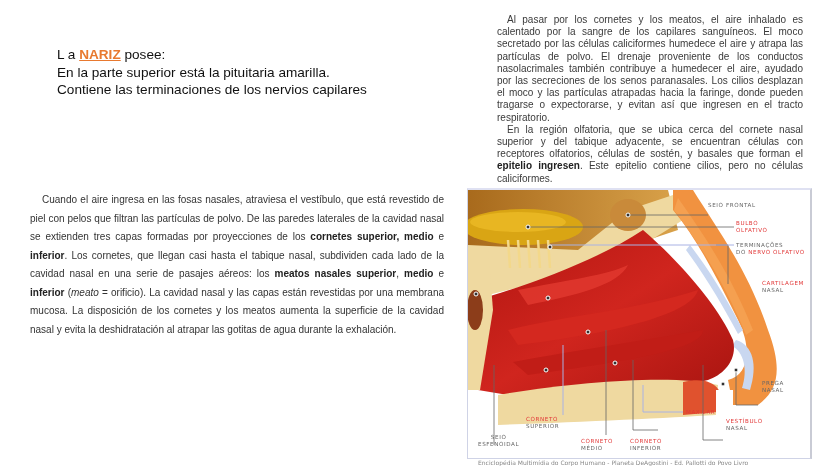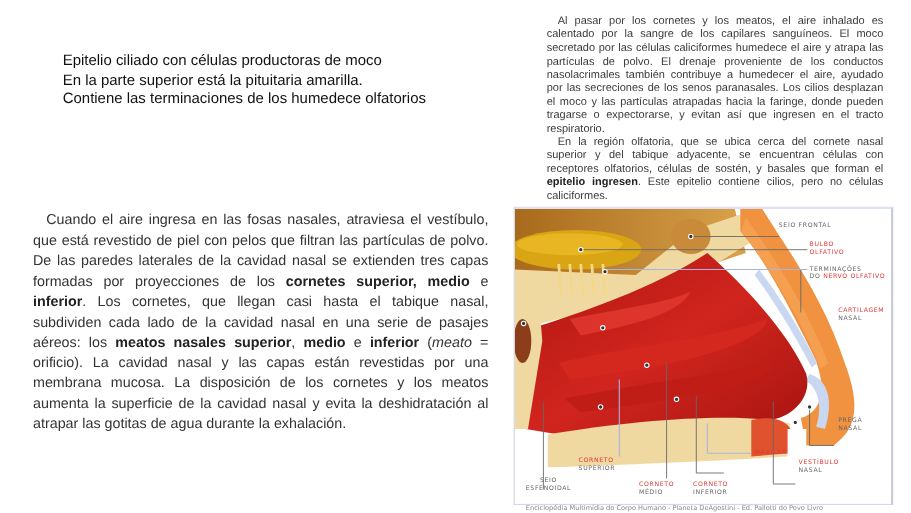--- a/index.html
+++ b/index.html
@@ -12,21 +12,21 @@
       font-family: "Liberation Sans", sans-serif; font-size: 13.6px; line-height: 17.6px; color: #111;
     }
     .notes .nariz { color: #e8792f; font-weight: bold; text-decoration: underline; }
     .notes div { white-space: nowrap; }
 
     .book-text {
       font-family: "Liberation Sans", sans-serif; color: #333; text-align: justify;
     }
     .left-par {
       position: absolute; left: 30px; top: 191px; width: 414px;
-      font-size: 13px; line-height: 18.5px;
+      font-size: 10px; line-height: 18.5px;
     }
     .left-par p { margin: 0; text-indent: 12px; }
     .right-par {
       position: absolute; left: 497px; top: 14px; width: 306px;
       font-size: 10px; line-height: 12.2px; color: #3a3a3a;
     }
     .right-par p { margin: 0; text-indent: 10px; }
     b { color: #222; }
 
     .figure {
@@ -42,23 +42,25 @@
     .lbl .red { color: #e23838; }
     .caption {
       position: absolute; left: 478px; top: 459px; width: 350px;
       font-family: "DejaVu Sans", sans-serif; font-size: 6px; color: #888; white-space: nowrap;
     }
   </style>
 </head>
 <body>
 
 <div class="notes">
-  <div>Epitelio ciliado con células productoras de moco</div>
+  <div>
+    <span>L a </span><span class="nariz">NARIZ</span><span> posee:</span>
+  </div>
   <div>En la parte superior está la pituitaria amarilla.</div>
-  <div>Contiene las terminaciones de los humedece olfatorios</div>
+  <div>Contiene las terminaciones de los nervios capilares</div>
 </div>
 
 <div class="book-text left-par">
   <p>
     <span>Cuando el aire ingresa en las fosas nasales, atraviesa el vestíbulo, que está revestido de piel con pelos que filtran las partículas de polvo. De las paredes laterales de la cavidad nasal se extienden tres capas formadas por proyecciones de los </span><b>cornetes superior, medio</b><span> e </span><b>inferior</b><span>. Los cornetes, que llegan casi hasta el tabique nasal, subdividen cada lado de la cavidad nasal en una serie de pasajes aéreos: los </span><b>meatos nasales superior</b><span>, </span><b>medio</b><span> e </span><b>inferior</b><span> (</span><i>meato</i><span> = orificio). La cavidad nasal y las capas están revestidas por una membrana mucosa. La disposición de los cornetes y los meatos aumenta la superficie de la cavidad nasal y evita la deshidratación al atrapar las gotitas de agua durante la exhalación.</span>
   </p>
 </div>
 
 <div class="book-text right-par">
   <p>Al pasar por los cornetes y los meatos, el aire inhalado es calentado por la sangre de los capilares sanguíneos. El moco secretado por las células caliciformes humedece el aire y atrapa las partículas de polvo. El drenaje proveniente de los conductos nasolacrimales también contribuye a humedecer el aire, ayudado por las secreciones de los senos paranasales. Los cilios desplazan el moco y las partículas atrapadas hacia la faringe, donde pueden tragarse o expectorarse, y evitan así que ingresen en el tracto respiratorio.</p>

